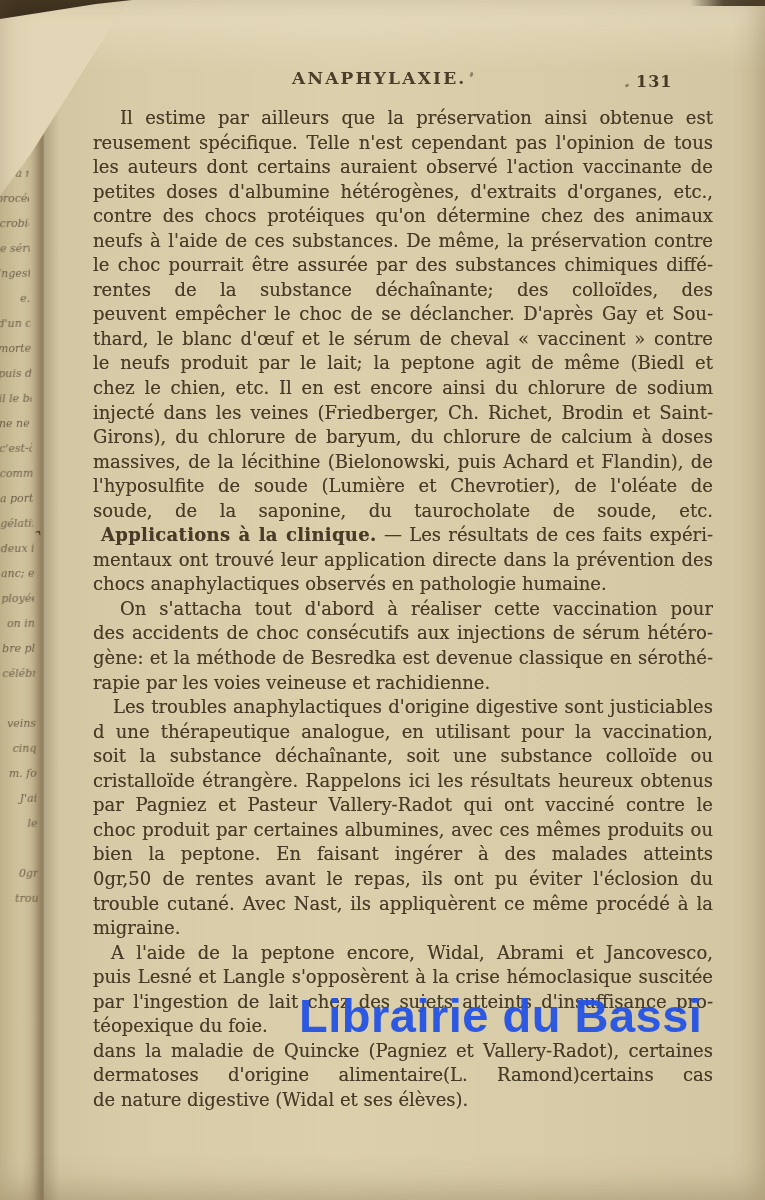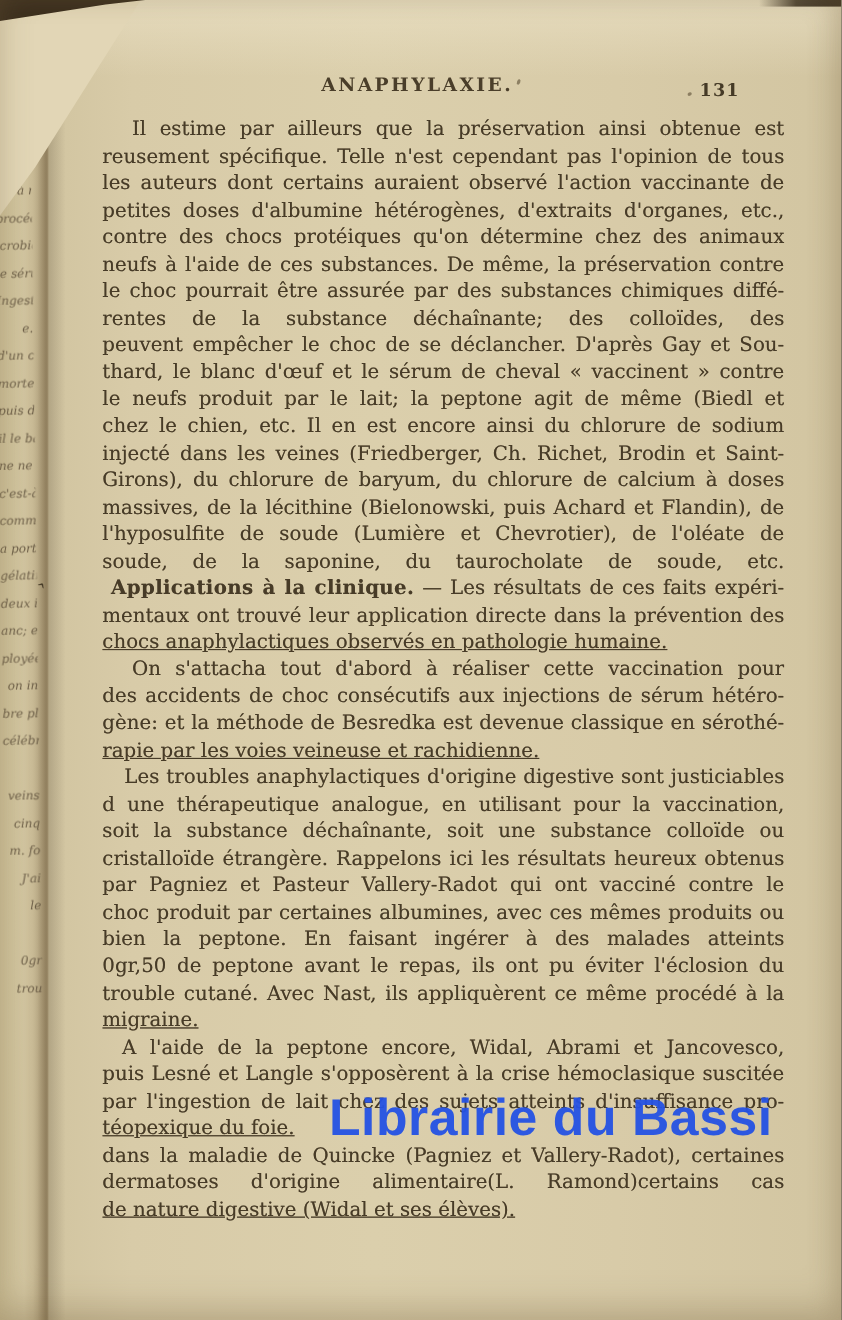--- a/index.html
+++ b/index.html
@@ -51,21 +51,21 @@
   .page-number{
     position:absolute;left:636px;top:72px;font-size:16px;color:#453a26;font-weight:bold;letter-spacing:1px;
   }
   .page-body{
     position:absolute;left:45px;top:106px;width:668px;
     font-size:18px;line-height:24.55px;color:#473b27;
     text-shadow:0 0 .4px rgba(71,59,39,.55);
   }
   .para{margin:0;padding-left:48px;}
   .line{height:24.55px;overflow:hidden;text-align:justify;text-align-last:justify;white-space:normal;}
-  .line.last-left{text-align-last:left;text-decoration:underline;}
+  .line.last-left{text-align-last:left;}
   .lead-bold{font-weight:bold;letter-spacing:.3px;}
   .pen-mark{
     position:absolute;left:35px;top:524px;font-size:14px;color:#4a3e2a;
     transform:rotate(-58deg);font-weight:bold;
   }
   
   .watermark{
     position:absolute;left:299px;top:991px;
     font-family:"Liberation Sans","DejaVu Sans",sans-serif;font-weight:bold;
     font-size:47px;line-height:50px;letter-spacing:.5px;color:#2452e4;opacity:.95;
@@ -125,21 +125,21 @@
         <div class="line last-left">rapie par les voies veineuse et rachidienne.</div>
       </div>
       <div class="para">
         <div class="line" style="text-indent: 20px;">Les troubles anaphylactiques d'origine digestive sont justiciables</div>
         <div class="line">d une thérapeutique analogue, en utilisant pour la vaccination,</div>
         <div class="line">soit la substance déchaînante, soit une substance colloïde ou</div>
         <div class="line">cristalloïde étrangère. Rappelons ici les résultats heureux obtenus</div>
         <div class="line">par Pagniez et Pasteur Vallery-Radot qui ont vacciné contre le</div>
         <div class="line">choc produit par certaines albumines, avec ces mêmes produits ou</div>
         <div class="line">bien la peptone. En faisant ingérer à des malades atteints d'urticaire</div>
-        <div class="line">0gr,50 de peptone avant le repas, ils ont pu éviter l'éclosion du</div>
+        <div class="line">0gr,50 de rentes avant le repas, ils ont pu éviter l'éclosion du</div>
         <div class="line">trouble cutané. Avec Nast, ils appliquèrent ce même procédé à la</div>
         <div class="line last-left">migraine.</div>
       </div>
       <div class="para">
         <div class="line" style="text-indent: 18px;">A l'aide de la peptone encore, Widal, Abrami et Jancovesco,</div>
         <div class="line">puis Lesné et Langle s'opposèrent à la crise hémoclasique suscitée</div>
         <div class="line">par l'ingestion de lait chez des sujets atteints d'insuffisance pro-</div>
         <div class="line last-left">téopexique du foie.</div>
       </div>
       <div class="para">

